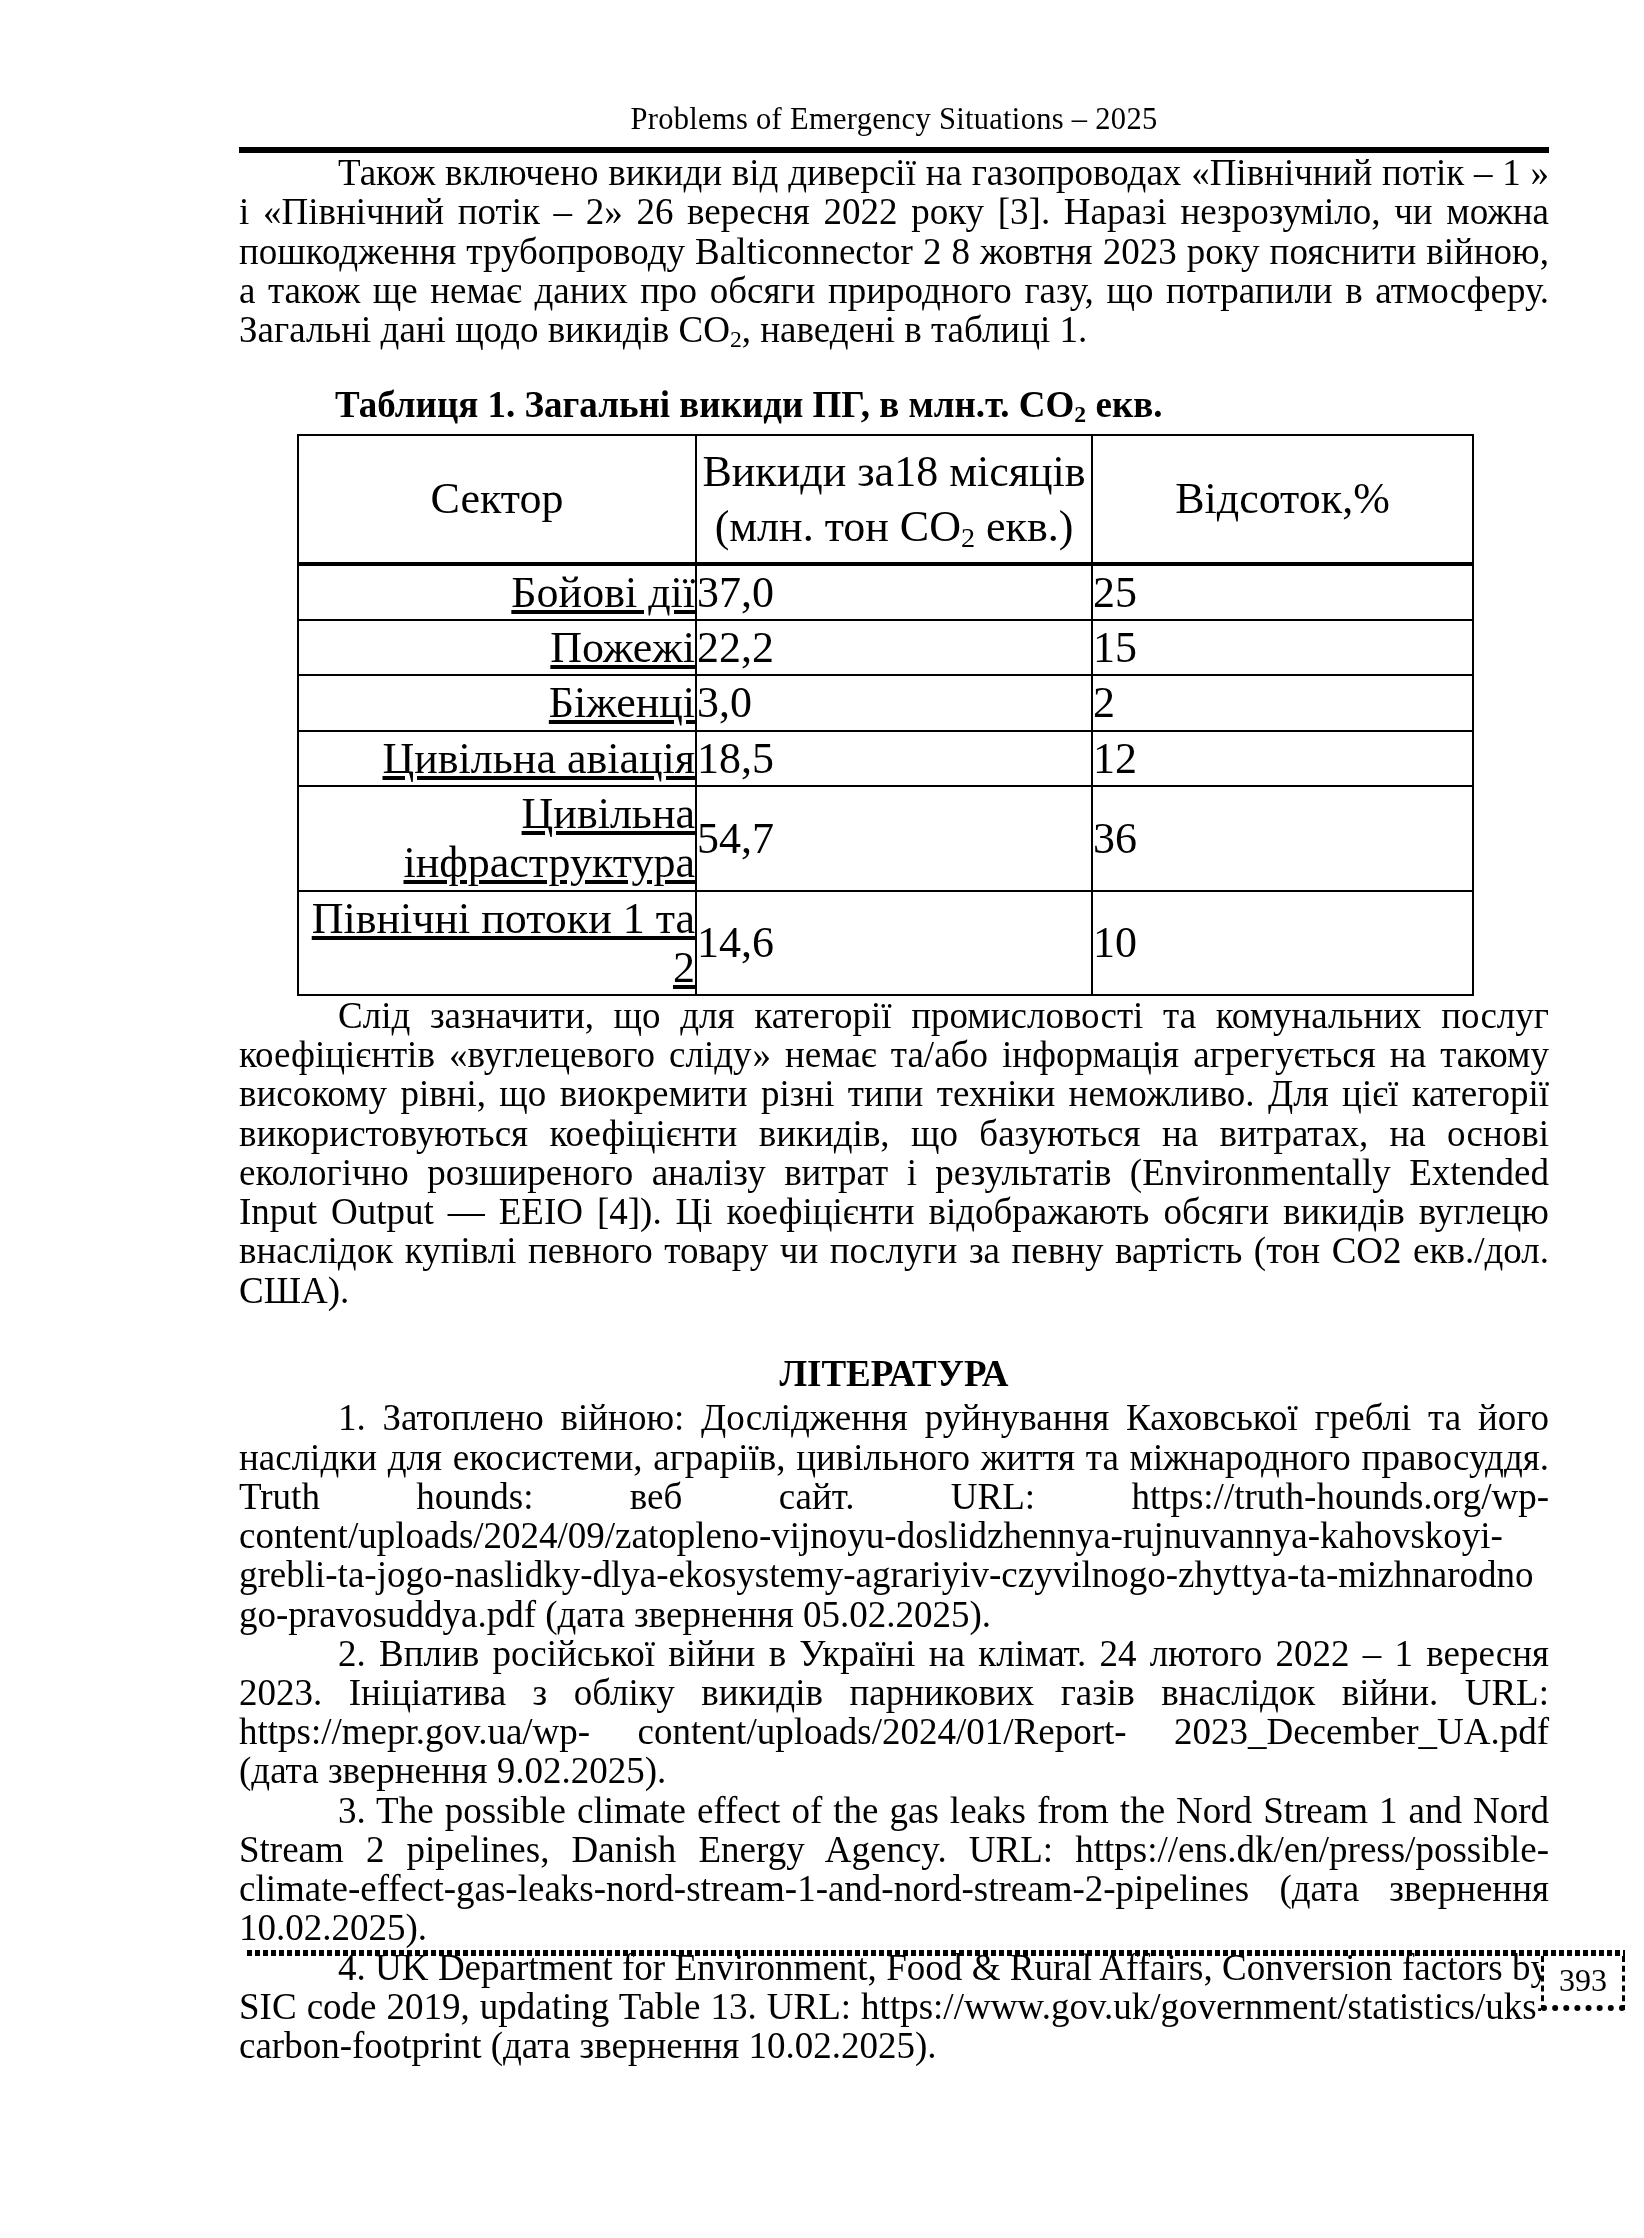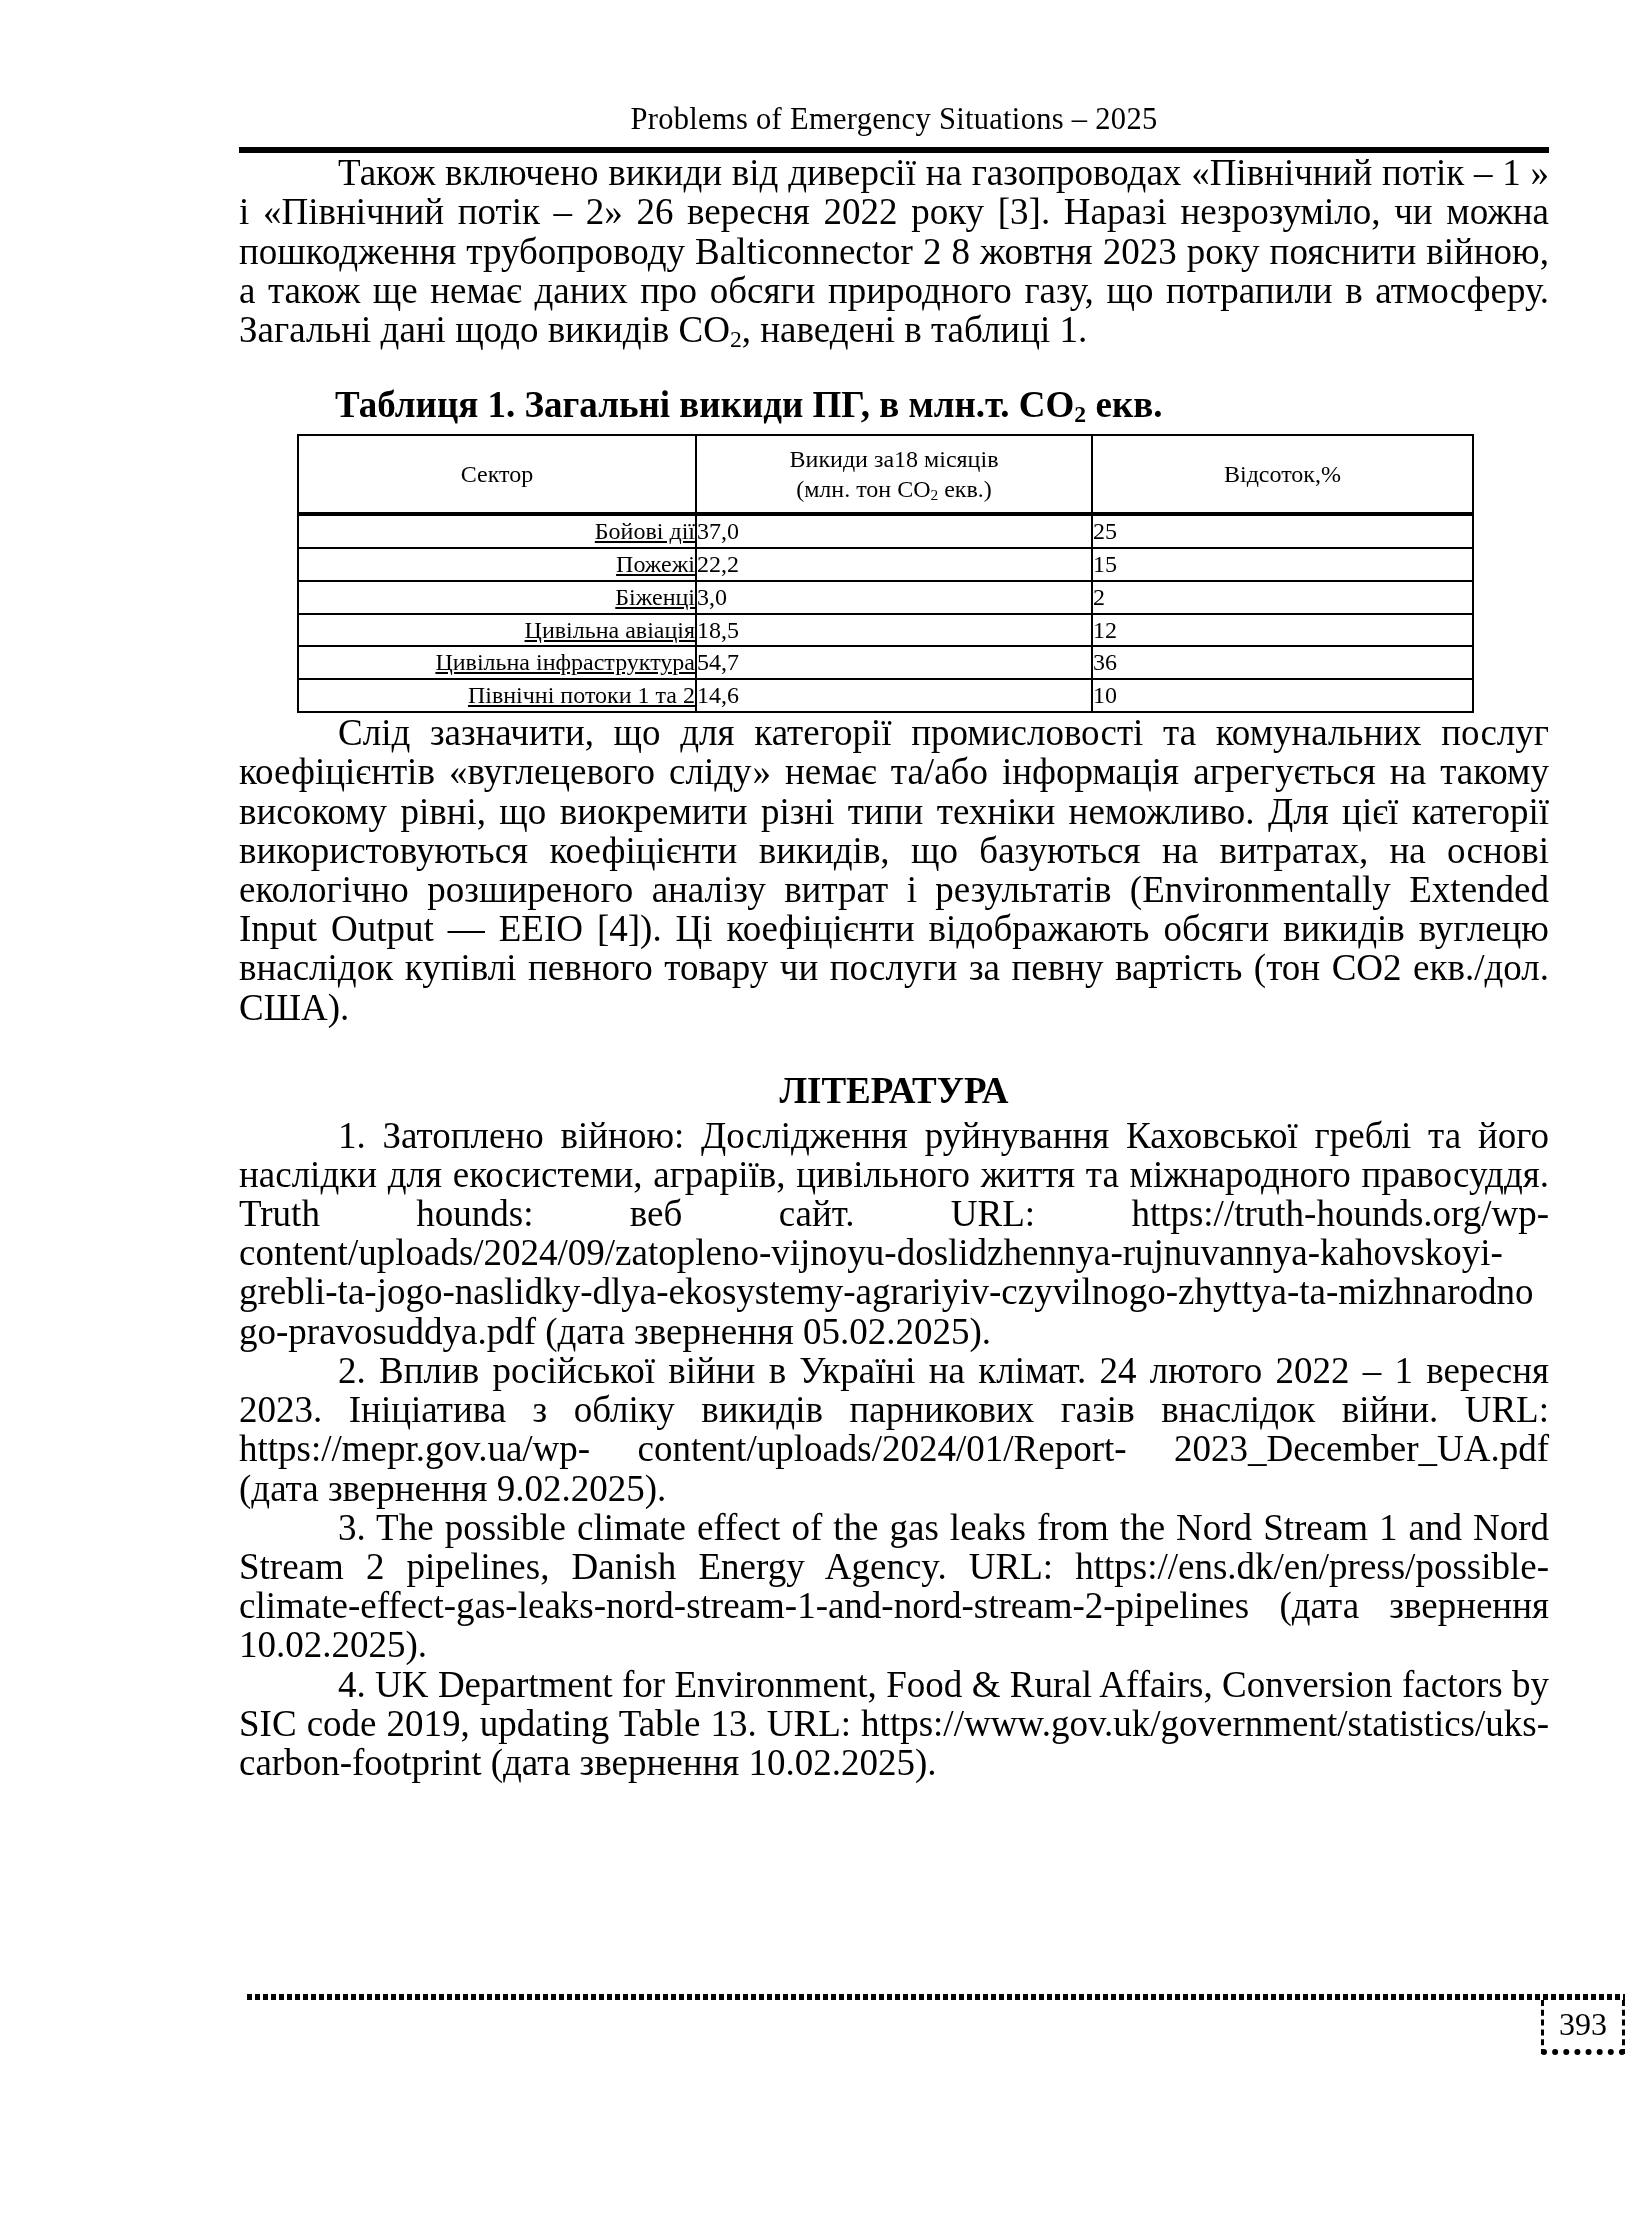--- a/index.html
+++ b/index.html
@@ -40,21 +40,21 @@
   .table-caption {
     margin: 36px 0 0 96px;
     font-size: 37px;
     font-weight: bold;
     line-height: 1.1;
   }
   table.emissions {
     margin: 8px 0 0 58px;
     width: 1174px;
     border-collapse: collapse;
-    font-size: 24px;
+    font-size: 44px;
     table-layout: fixed;
   }
   table.emissions col.c1 { width: 398px; }
   table.emissions col.c2 { width: 396px; }
   table.emissions col.c3 { width: 381px; }
   table.emissions th, table.emissions td {
     border: 2.7px solid #000;
     font-weight: normal;
   }
   table.emissions thead th {
@@ -87,21 +87,21 @@
     margin: 0;
     font-size: 37px;
     line-height: 1.06;
     text-align: justify;
     text-indent: 99px;
     overflow-wrap: anywhere;
   }
   .footer {
     position: absolute;
     left: 247px;
-    top: 1994px;
+    top: 1950px;
     width: 1378px;
   }
   .dotted-rule {
     height: 6px;
     background: repeating-linear-gradient(to right, #000 0 4.6px, transparent 4.6px 8px);
   }
   .page-num-box {
     position: absolute;
     right: 0; top: 6px;
     width: 78px; height: 49px;

